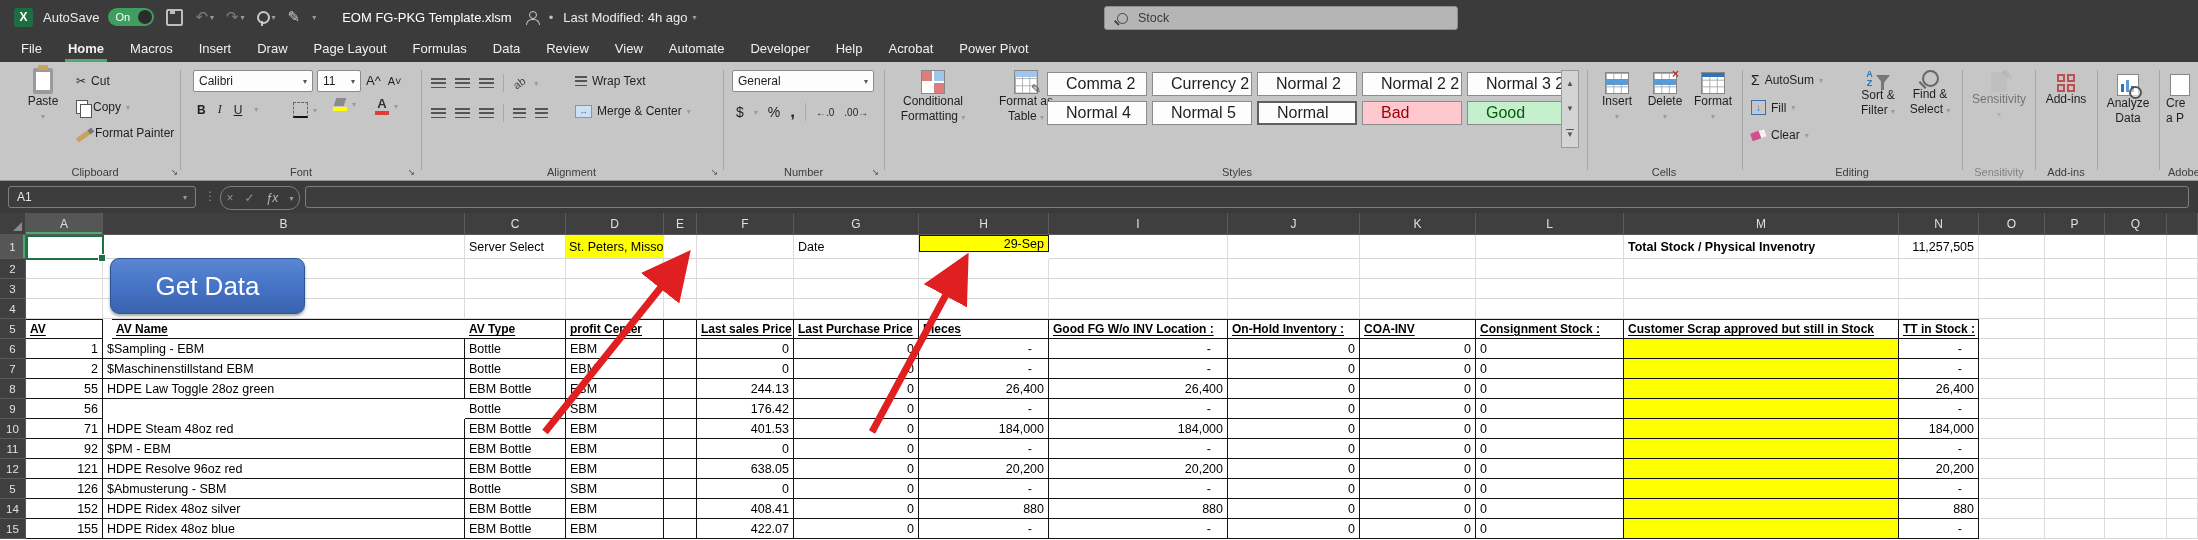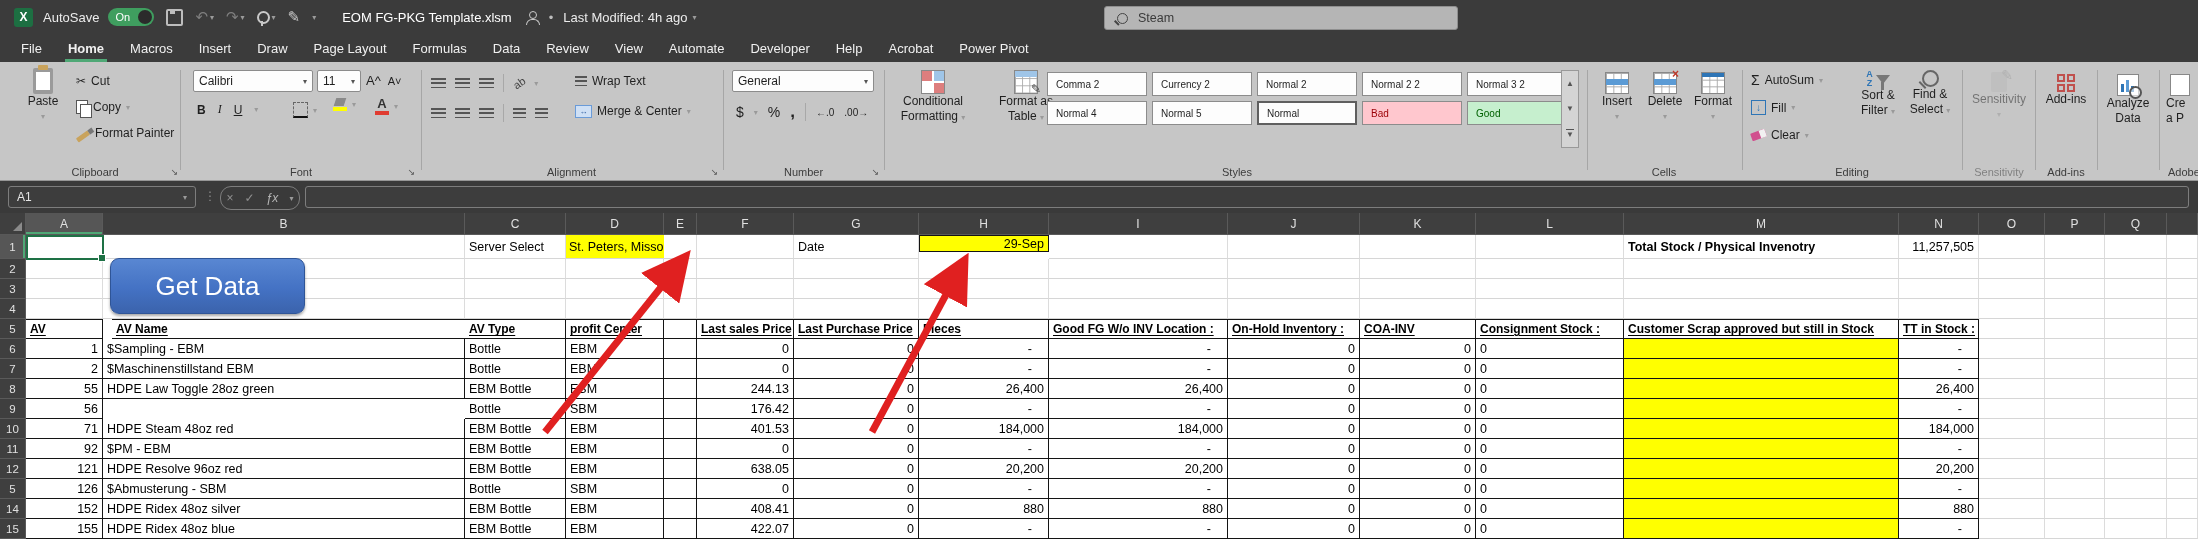--- a/index.html
+++ b/index.html
@@ -86,22 +86,22 @@
   .i-sens{width:16px;height:20px;background:#b9b9b9;border-radius:2px;position:relative;}
   .i-sens::after{content:"✎";position:absolute;right:-6px;top:-4px;color:#9b9b9b;font-size:14px;}
   .i-addins{width:18px;height:18px;display:grid;grid-template-columns:8px 8px;grid-template-rows:8px 8px;gap:2px;}
   .i-addins span{border:2px solid #c0504d;box-sizing:border-box;}
   .i-analyze{width:20px;height:20px;border:1px solid #888;background:#fff;position:relative;}
   .i-analyze .b1{position:absolute;left:3px;bottom:3px;width:3px;height:8px;background:#2e75b6;}
   .i-analyze .b2{position:absolute;left:8px;bottom:3px;width:3px;height:12px;background:#5b9bd5;}
   .i-analyze .b3{position:absolute;left:13px;bottom:3px;width:3px;height:6px;background:#2e75b6;}
   .i-analyze .lens{position:absolute;right:-4px;bottom:-4px;width:9px;height:9px;border:2px solid #555;border-radius:50%;background:rgba(255,255,255,.6);}
   .gallery{position:absolute;display:flex;flex-wrap:wrap;gap:5px;width:540px;}
-  .gcell{width:100px;height:24px;background:#fdfdfd;border:1px solid #8c8c8c;font-size:10px;color:#1f1f1f;
-         display:flex;align-items:center;padding-left:8px;box-sizing:border-box;}
+  .gcell{width:100px;height:24px;background:#fdfdfd;border:1px solid #8c8c8c;font-size:16px;color:#1f1f1f;
+         display:flex;align-items:center;padding-left:18px;box-sizing:border-box;}
   .gcell.selected{border:2px solid #5f5f5f;}
   .gcell.bad{background:#ffc7ce;color:#9c0006;}
   .gcell.good{background:#c6efce;color:#006100;}
   .gscroll{position:absolute;width:16px;height:76px;top:8px;border:1px solid #999;background:#d4d4d4;
            display:flex;flex-direction:column;align-items:center;justify-content:space-around;font-size:8px;color:#555;}
   .grayed{opacity:.5;}
   
   .fbar{position:absolute;left:0;top:181px;width:100%;height:32px;background:#3a3a3a;display:flex;align-items:center;}
   .namebox{position:absolute;left:8px;top:5px;width:188px;height:22px;background:#3d3d3d;border:1px solid #7d7d7d;
            border-radius:3px;color:#e6e6e6;font-size:12px;display:flex;align-items:center;padding:0 8px;box-sizing:border-box;}
@@ -177,21 +177,21 @@
     <div class="qa-icon">
         <span class="mini-chev">▾</span>
       </div>
     <span class="doc-title">EOM FG-PKG Template.xlsm</span>
     <span class="person"></span>
     <span class="tb-dot">•</span>
     <span class="tb-text">Last Modified: 4h ago</span>
     <span class="mini-chev" style="margin-left:5px;">▾</span>
     <div class="searchbox">
       <span class="i-mag"></span>
-      <span class="search-ph">Steam</span>
+      <span class="search-ph">Stock</span>
     </div>
   </div>
 
   <div class="tabsrow" id="tabsrow">
       <div class="tab">File</div>
       <div class="tab active">Home</div>
       <div class="tab">Macros</div>
       <div class="tab">Insert</div>
       <div class="tab">Draw</div>
       <div class="tab">Page Layout</div>

